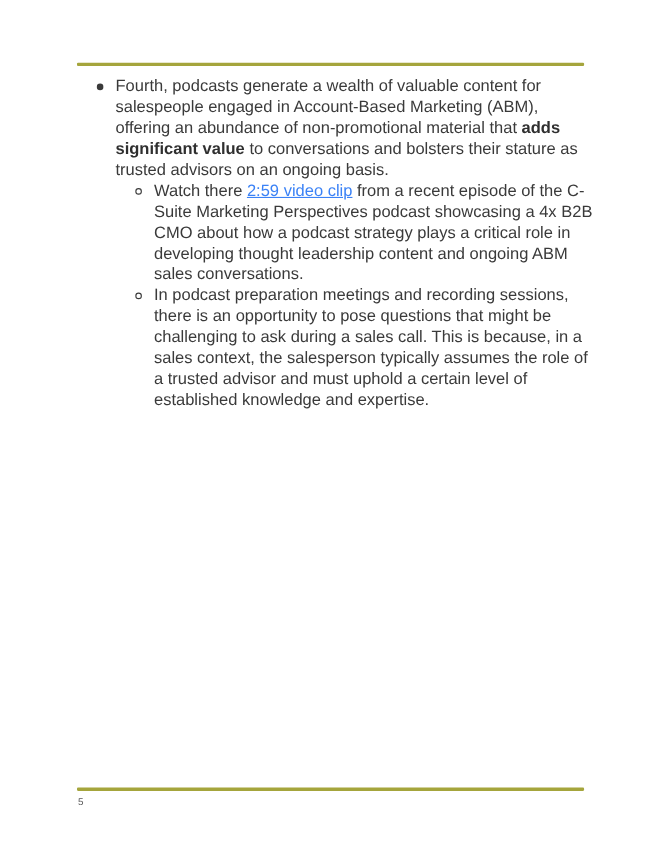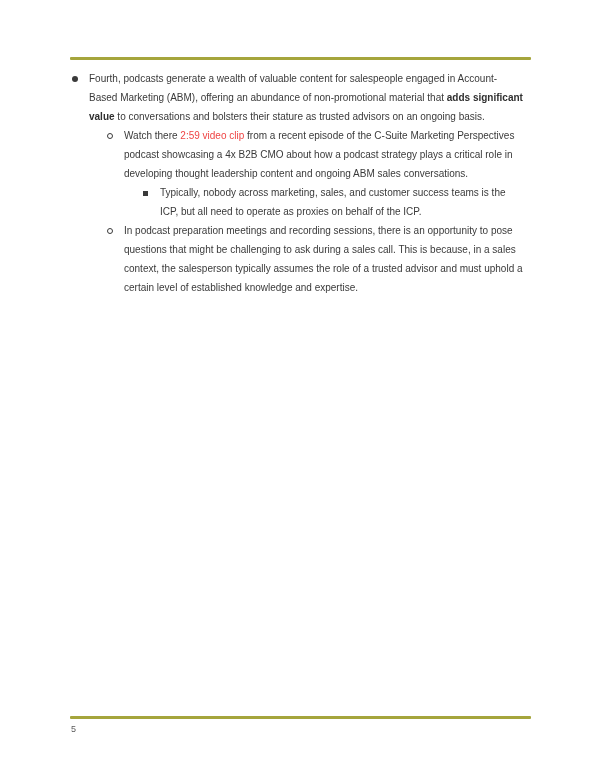--- a/index.html
+++ b/index.html
@@ -3,34 +3,34 @@
 <meta charset="utf-8">
 <style>
   html,body{margin:0;padding:0;background:#ffffff;}
   .page{
     position:relative;width:600px;height:776px;background:#ffffff;overflow:hidden;
     font-family:"Liberation Sans","DejaVu Sans",sans-serif;color:#3a3a3a;
   }
   .rule{position:absolute;left:70px;width:461px;height:3px;background:#a5a53c;border-radius:1px;}
   .rule-top{top:57px;}
   .rule-bottom{top:716px;}
-  .doc{position:absolute;left:54px;top:69px;width:470px;font-size:10px;line-height:19px;}
+  .doc{position:absolute;left:70px;top:69px;width:470px;font-size:15px;line-height:19px;}
   .li{position:relative;}
   .l1{padding-left:35px;}
   .l2{padding-left:70px;}
   .l3{padding-left:106px;}
   .mk{position:absolute;display:block;box-sizing:border-box;}
   .l1 > .mk{left:18px;}
   .l2 > .mk{left:53px;}
   .l3 > .mk{left:89px;}
   .disc{top:7px;width:6px;height:6px;background:#3a3a3a;border-radius:50%;}
   .circle{top:7px;width:6px;height:6px;border:1.2px solid #3a3a3a;border-radius:50%;background:transparent;}
   .square{top:7.5px;width:5px;height:5px;background:#3a3a3a;}
   .txt b{font-weight:bold;color:#2f2f2f;}
-  .link{color:#ef4444;cursor:pointer;}
+  .link{color:#3b82f6;text-decoration:underline;cursor:pointer;}
   .pagenum{position:absolute;left:71px;top:723px;font-size:9px;line-height:12px;color:#5a5a5a;}
 </style>
 </head>
 <body>
 
 <div class="page">
 
   <div class="rule rule-top"></div>
 
   <div class="doc">
@@ -44,26 +44,20 @@
 
     <div class="li l2">
       <span class="mk circle"></span>
       <span class="txt">
         <span>Watch there </span><a class="link">2:59 video clip</a><span> from a recent episode of the C-Suite Marketing Perspectives podcast showcasing a 4x B2B CMO about how a podcast strategy plays a critical role in developing thought leadership content and ongoing ABM sales conversations.</span>
       </span>
     </div>
 
 
 
-    <div class="li l3">
-      <span class="mk square"></span>
-      <span class="txt">
-        <span>Typically, nobody across marketing, sales, and customer success teams is the ICP, but all need to operate as proxies on behalf of the ICP.</span>
-      </span>
-    </div>
 
     <div class="li l2">
       <span class="mk circle"></span>
       <span class="txt">
         <span>In podcast preparation meetings and recording sessions, there is an opportunity to pose questions that might be challenging to ask during a sales call. This is because, in a sales context, the salesperson typically assumes the role of a trusted advisor and must uphold a certain level of established knowledge and expertise.</span>
       </span>
     </div>
 
   </div>
 

